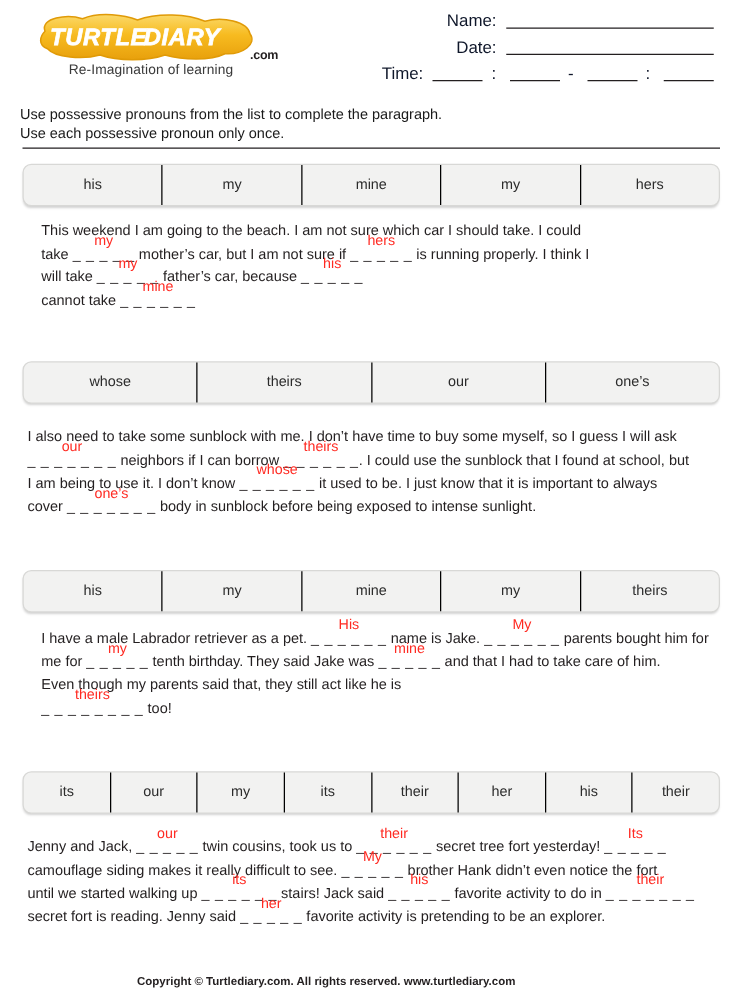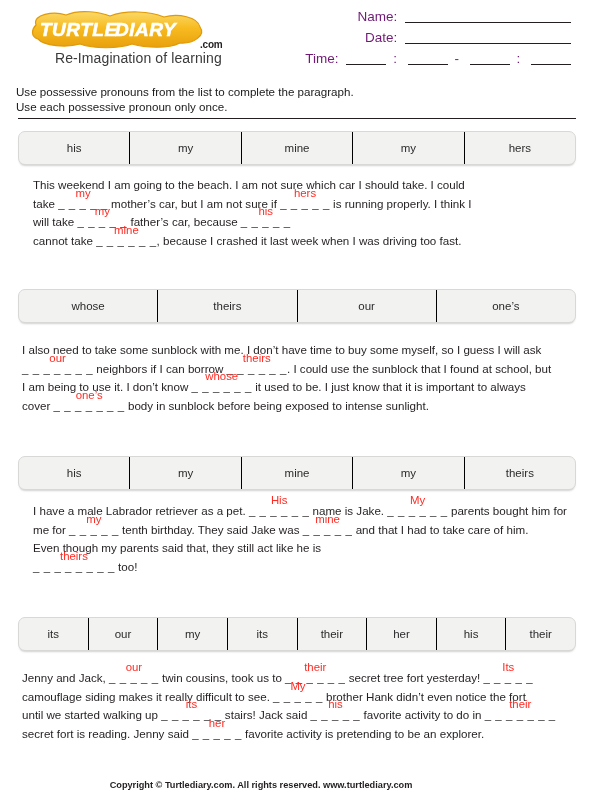--- a/index.html
+++ b/index.html
@@ -38,34 +38,34 @@
     top: 30px;
     font-size: 10px;
     font-weight: bold;
     color: #231f20;
     letter-spacing: -0.2px;
   }
   .logo-tagline {
     position: absolute;
     left: 33px;
     top: 41px;
-    font-size: 14px;
+    font-size: 11px;
     color: #3a3a3a;
     letter-spacing: 0.1px;
     white-space: nowrap;
   }
 
   .fields {
     position: absolute;
     right: 24px;
     top: 6px;
     text-align: right;
     font-size: 13.5px;
     line-height: 21px;
-    color: #701a75;
+    color: #0f172a;
   }
   .field-row {
     white-space: nowrap;
     display: block;
   }
   .field-label {
     display: inline-block;
     min-width: 48px;
     text-align: right;
   }
@@ -231,21 +231,21 @@
       <div class="bank-cell">his</div>
       <div class="bank-cell">my</div>
       <div class="bank-cell">mine</div>
       <div class="bank-cell">my</div>
       <div class="bank-cell">hers</div>
     </div>
     <div class="para" style="top: 176px; left: 33px; width: 540px;">
       <div><span>This weekend I am going to the beach. I am not sure which car I should take. I could</span></div>
       <div><span>take </span><span class="blank"><span class="dashes">_ _ _ _ _</span><span class="ans" style="color: rgb(255, 42, 34);">my</span></span><span> mother’s car, but I am not sure if </span><span class="blank"><span class="dashes">_ _ _ _ _</span><span class="ans" style="color: rgb(255, 42, 34);">hers</span></span><span> is running properly. I think I</span></div>
       <div><span>will take </span><span class="blank"><span class="dashes">_ _ _ _ _</span><span class="ans" style="color: rgb(255, 42, 34);">my</span></span><span> father’s car, because </span><span class="blank"><span class="dashes">_ _ _ _ _</span><span class="ans" style="color: rgb(255, 42, 34);">his</span></span></div>
-      <div><span>cannot take </span><span class="blank"><span class="dashes">_ _ _ _ _ _</span><span class="ans" style="color: rgb(255, 42, 34);">mine</span></span><span>, because I crashed it last week when I was driving too fast.</span></div>
+      <div><span>cannot take </span><span class="blank"><span class="dashes">_ _ _ _ _ _</span><span class="ans" style="color: rgb(255, 42, 34);">mine</span></span></div>
     </div>
     <div class="bank" style="top: 289px;">
       <div class="bank-cell">whose</div>
       <div class="bank-cell">theirs</div>
       <div class="bank-cell">our</div>
       <div class="bank-cell">one’s</div>
     </div>
     <div class="para" style="top: 341px; left: 22px; width: 554px;">
       <div><span>I also need to take some sunblock with me. I don’t have time to buy some myself, so I guess I will ask</span></div>
       <div><span class="blank"><span class="dashes">_ _ _ _ _ _ _</span><span class="ans" style="color: rgb(255, 42, 34);">our</span></span><span> neighbors if I can borrow </span><span class="blank"><span class="dashes">_ _ _ _ _ _</span><span class="ans" style="color: rgb(255, 42, 34);">theirs</span></span><span>. I could use the sunblock that I found at school, but</span></div>

